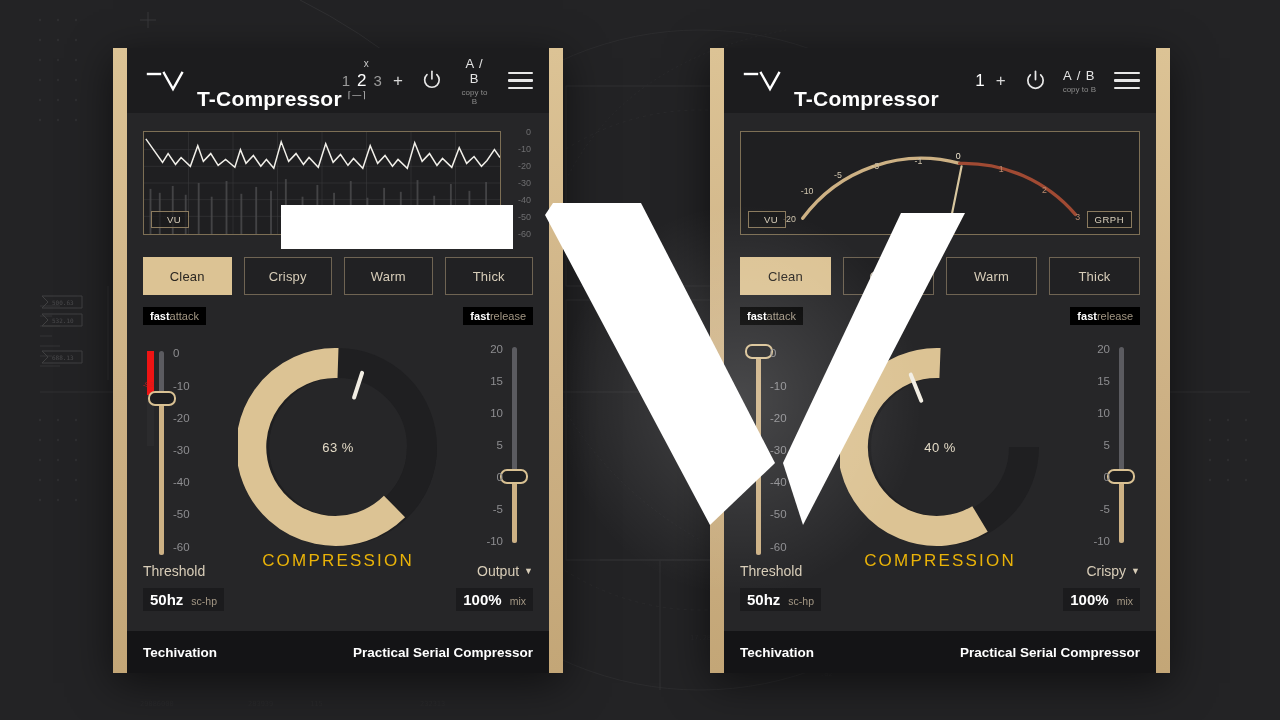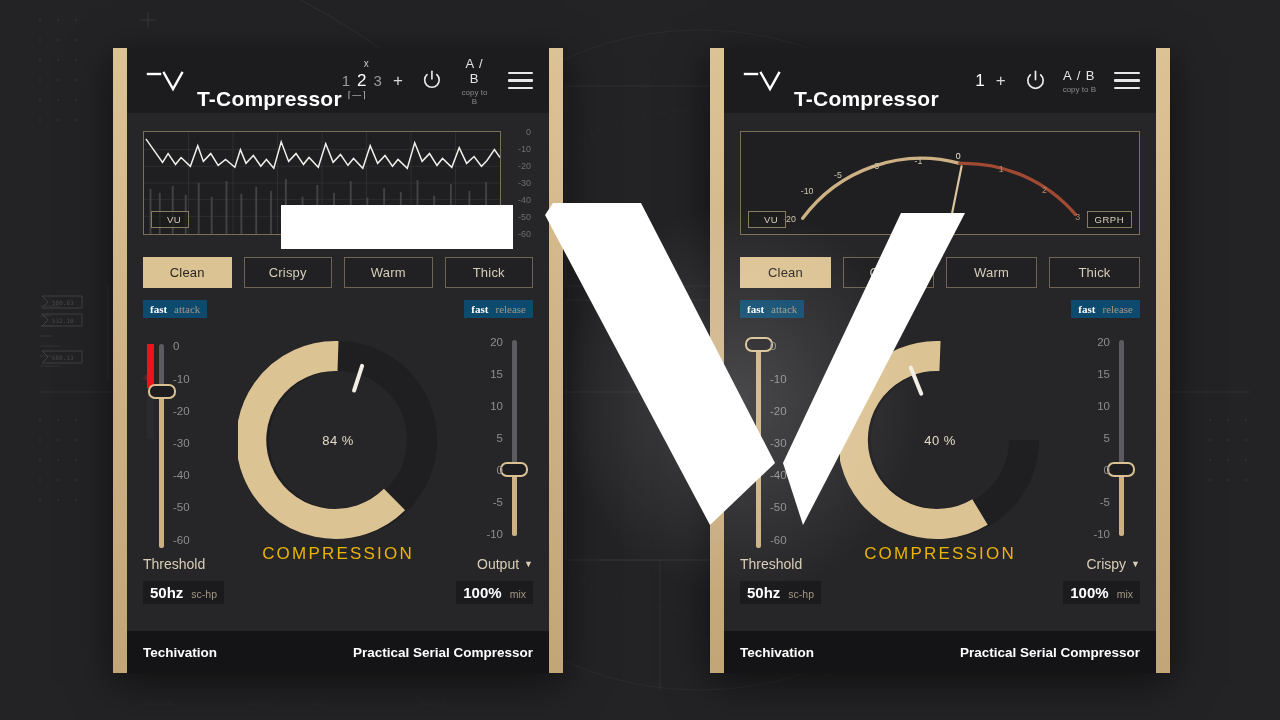--- a/index.html
+++ b/index.html
@@ -68,30 +68,30 @@
     background: rgba(25,25,27,.7);
   }
   .tag.vu { left: 7px; padding-left: 15px; }
   .tag.grph { right: 7px; }
   .scale-col { width: 32px; position: relative; flex: none; }
   .scale-col span { position: absolute; right: 2px; color: #6e6e70; font-size: 9px; }
 
   
   .chips { display: flex; gap: 12px; padding: 22px 16px 0 16px; flex: none; }
   .chip {
-    flex: 1 1 0; height: 31px; border: 1px solid #6f6453;
+    flex: 1 1 0; height: 38px; border: 1px solid #6f6453;
     background: #212123; color: #d7cdb9; font-size: 13px;
     display: flex; align-items: center; justify-content: center;
     letter-spacing: .2px;
   }
   .chip.active { background: #dcc394; border-color: #dcc394; color: #2a2621; }
 
   
   .ar-row { display: flex; justify-content: space-between; padding: 12px 16px 0 16px; flex: none; }
-  .pill { background: #0c4a6e; padding: 3px 7px; display: flex; gap: 7px; align-items: baseline; font-family: Liberation Serif, serif; }
+  .pill { background: #000000; padding: 3px 7px; display: flex; align-items: baseline; }
   .pill .v { color: #ffffff; font-size: 11px; font-weight: bold; }
   .pill .k { color: #a39784; font-size: 11px; }
 
   
   .main { position: relative; flex: 1 1 auto; padding: 14px 16px 0 16px; display: flex; }
 
   .fader-col { width: 92px; position: relative; }
   .fader-col.right-col { width: 92px; margin-left: auto; }
   .knob-col { flex: 1 1 auto; position: relative; }
 
@@ -381,21 +381,21 @@
 
         <div class="knob-col">
           <div class="knob">
             <svg viewBox="0 0 200 200">
               <circle cx="100" cy="100" r="84" fill="none" stroke="#1f1f21" stroke-width="30"></circle>
               <path d="M100 16 A84 84 0 1 0 100 16 Z" fill="none"></path>
               <path d="M 100 16 A 84 84 0 1 0 184 100" fill="none" stroke="#1f1f21" stroke-width="30"></path>
               <path d="M 100 16 A 84 84 0 1 0 156.5 159.5" fill="none" stroke="#dcc394" stroke-width="30" stroke-linecap="butt" transform="rotate(0 100 100)"></path>
               <line x1="100" y1="22" x2="100" y2="48" stroke="#f2eee4" stroke-width="4" stroke-linecap="round" transform="rotate(18 100 100)"></line>
             </svg>
-            <div class="knob-val">84 %</div>
+            <div class="knob-val">63 %</div>
           </div>
           <div class="knob-label">COMPRESSION</div>
         </div>
 
         <div class="fader-col right-col">
           <div class="track" style="right:16px; top:8px; height:196px;">
             <div class="fill" style="top:130px; bottom:0"></div>
           </div>
           <div class="handle" style="right:5px; top:130px;"></div>
           <div class="ticks rt" style="right:30px; top:4px; width:60px; height:206px">

